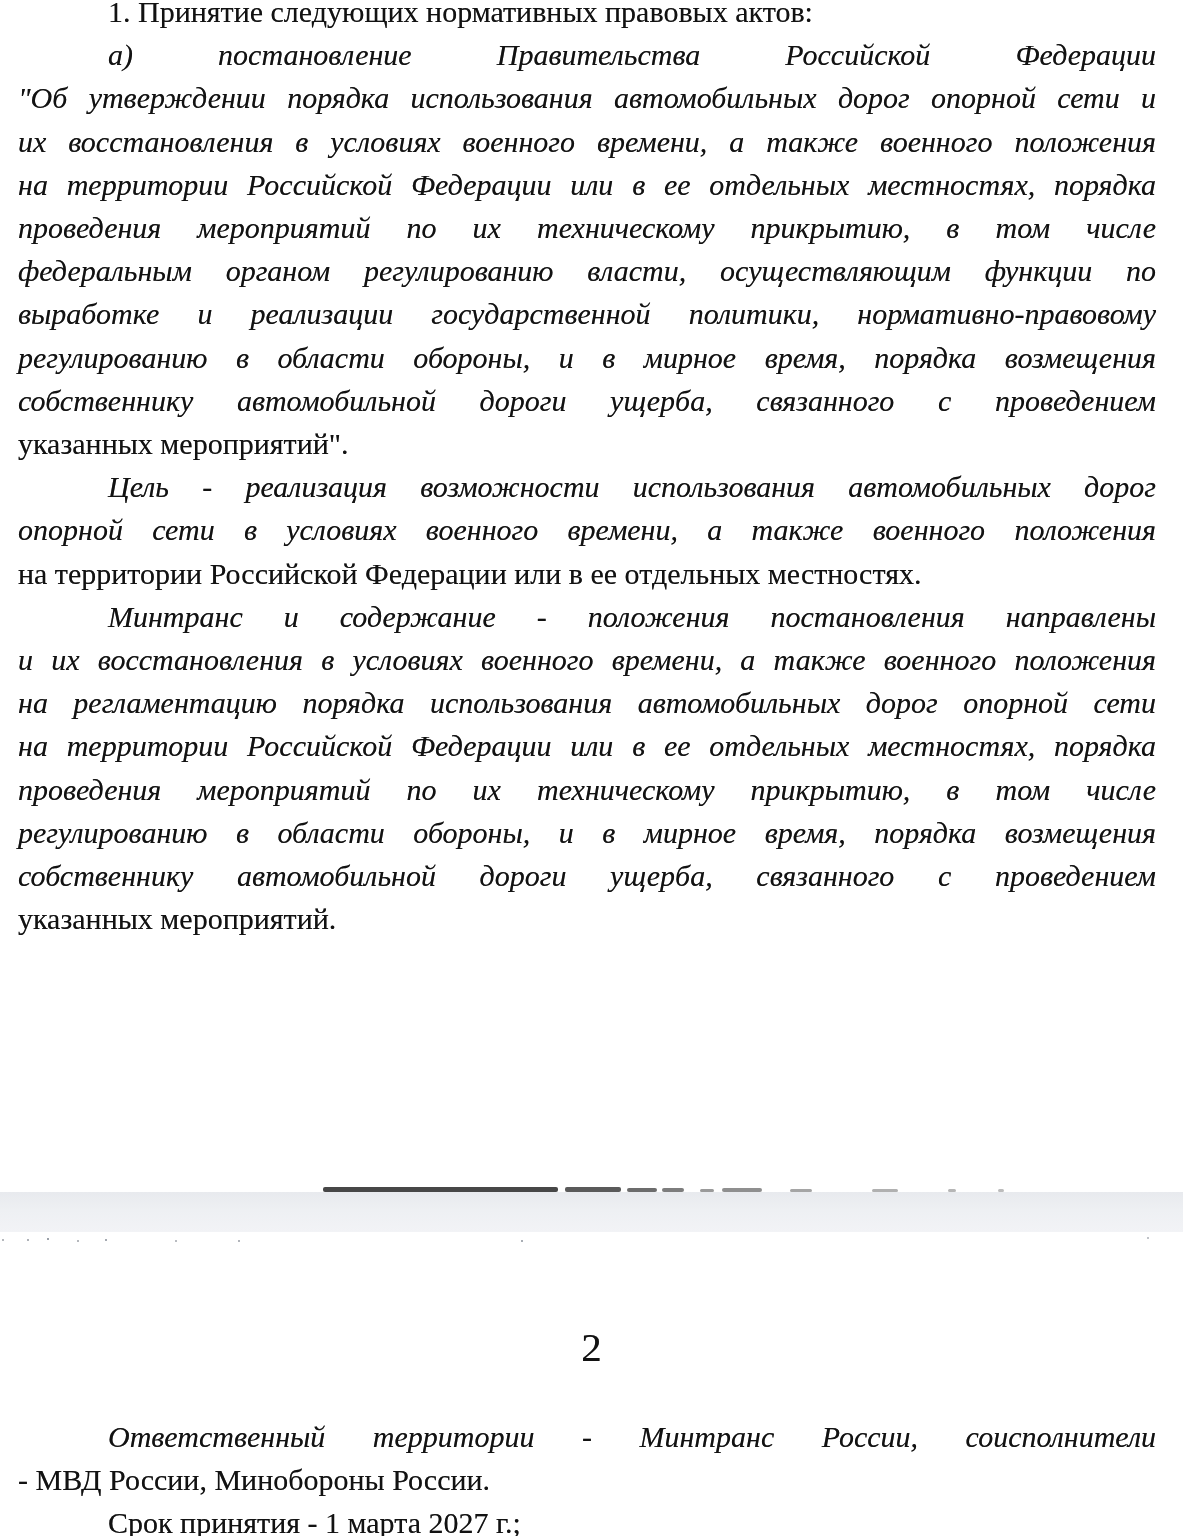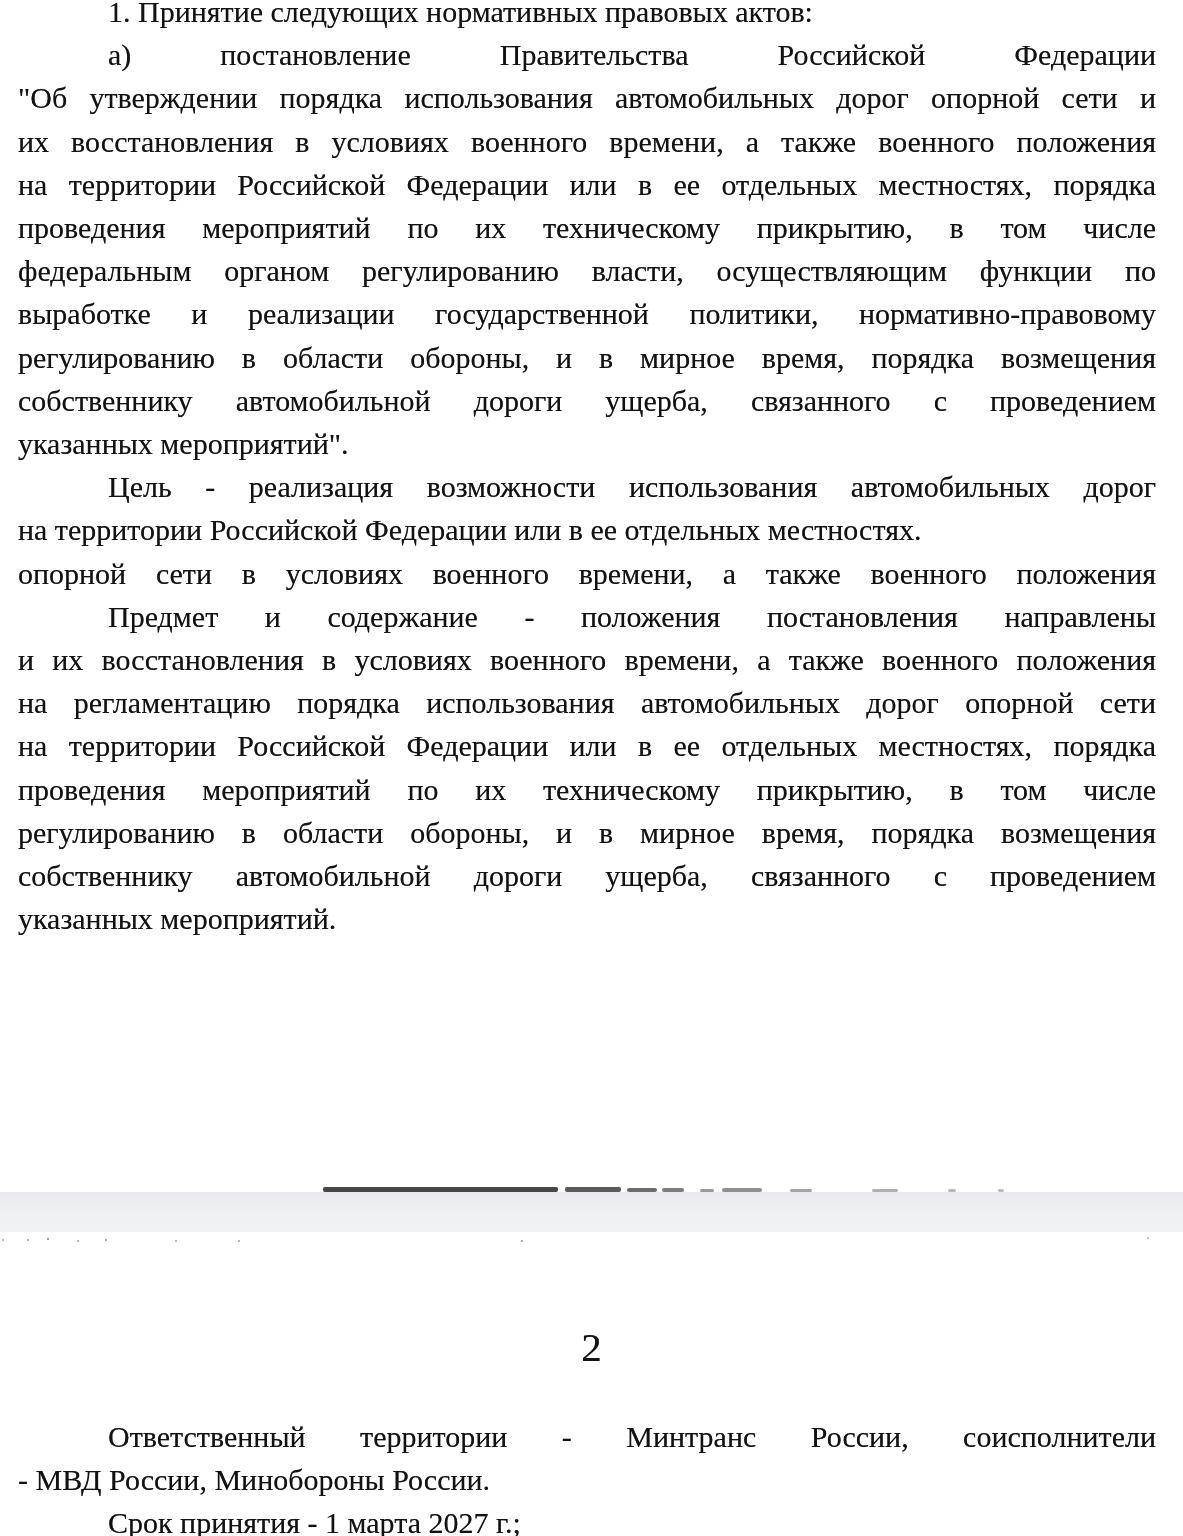--- a/index.html
+++ b/index.html
@@ -23,21 +23,21 @@
     position: absolute;
     left: 18px;
     width: 1138px;
     font-size: 30px;
     line-height: 43.2px;
     text-shadow: 0 0 0.5px rgba(0,0,0,0.55);
   }
   #page1-text { top: -10px; }
   #page2-text { top: 1415px; }
   .line { text-align: justify; }
-  .line.just { text-align-last: justify; }
+  .line.just { text-align-last: justify; font-style: italic; }
   .line.last { text-align: left; text-align-last: left; }
   .line.indent { text-indent: 90px; }
   
   .page-number {
     position: absolute;
     top: 1324px;
     left: 0;
     width: 100%;
     text-align: center;
     font-size: 41px;
@@ -106,25 +106,25 @@
         <div class="line just">на территории Российской Федерации или в ее отдельных местностях, порядка</div>
         <div class="line just">проведения мероприятий по их техническому прикрытию, в том числе</div>
         <div class="line just">федеральным органом регулированию власти, осуществляющим функции по</div>
         <div class="line just">выработке и реализации государственной политики, нормативно-правовому</div>
         <div class="line just">регулированию в области обороны, и в мирное время, порядка возмещения</div>
         <div class="line just">собственнику автомобильной дороги ущерба, связанного с проведением</div>
         <div class="line last">указанных мероприятий".</div>
       </div>
       <div>
         <div class="line just indent">Цель - реализация возможности использования автомобильных дорог</div>
+        <div class="line just">опорной сети в условиях военного времени, а также военного положения</div>
         <div class="line last">на территории Российской Федерации или в ее отдельных местностях.</div>
-        <div class="line just">опорной сети в условиях военного времени, а также военного положения</div>
       </div>
       <div>
-        <div class="line just indent">Предмет и содержание - положения постановления направлены</div>
+        <div class="line just indent">Минтранс и содержание - положения постановления направлены</div>
         <div class="line just">и их восстановления в условиях военного времени, а также военного положения</div>
         <div class="line just">на регламентацию порядка использования автомобильных дорог опорной сети</div>
         <div class="line just">на территории Российской Федерации или в ее отдельных местностях, порядка</div>
         <div class="line just">проведения мероприятий по их техническому прикрытию, в том числе</div>
         <div class="line just">регулированию в области обороны, и в мирное время, порядка возмещения</div>
         <div class="line just">собственнику автомобильной дороги ущерба, связанного с проведением</div>
         <div class="line last">указанных мероприятий.</div>
       </div>
     </section>
 

